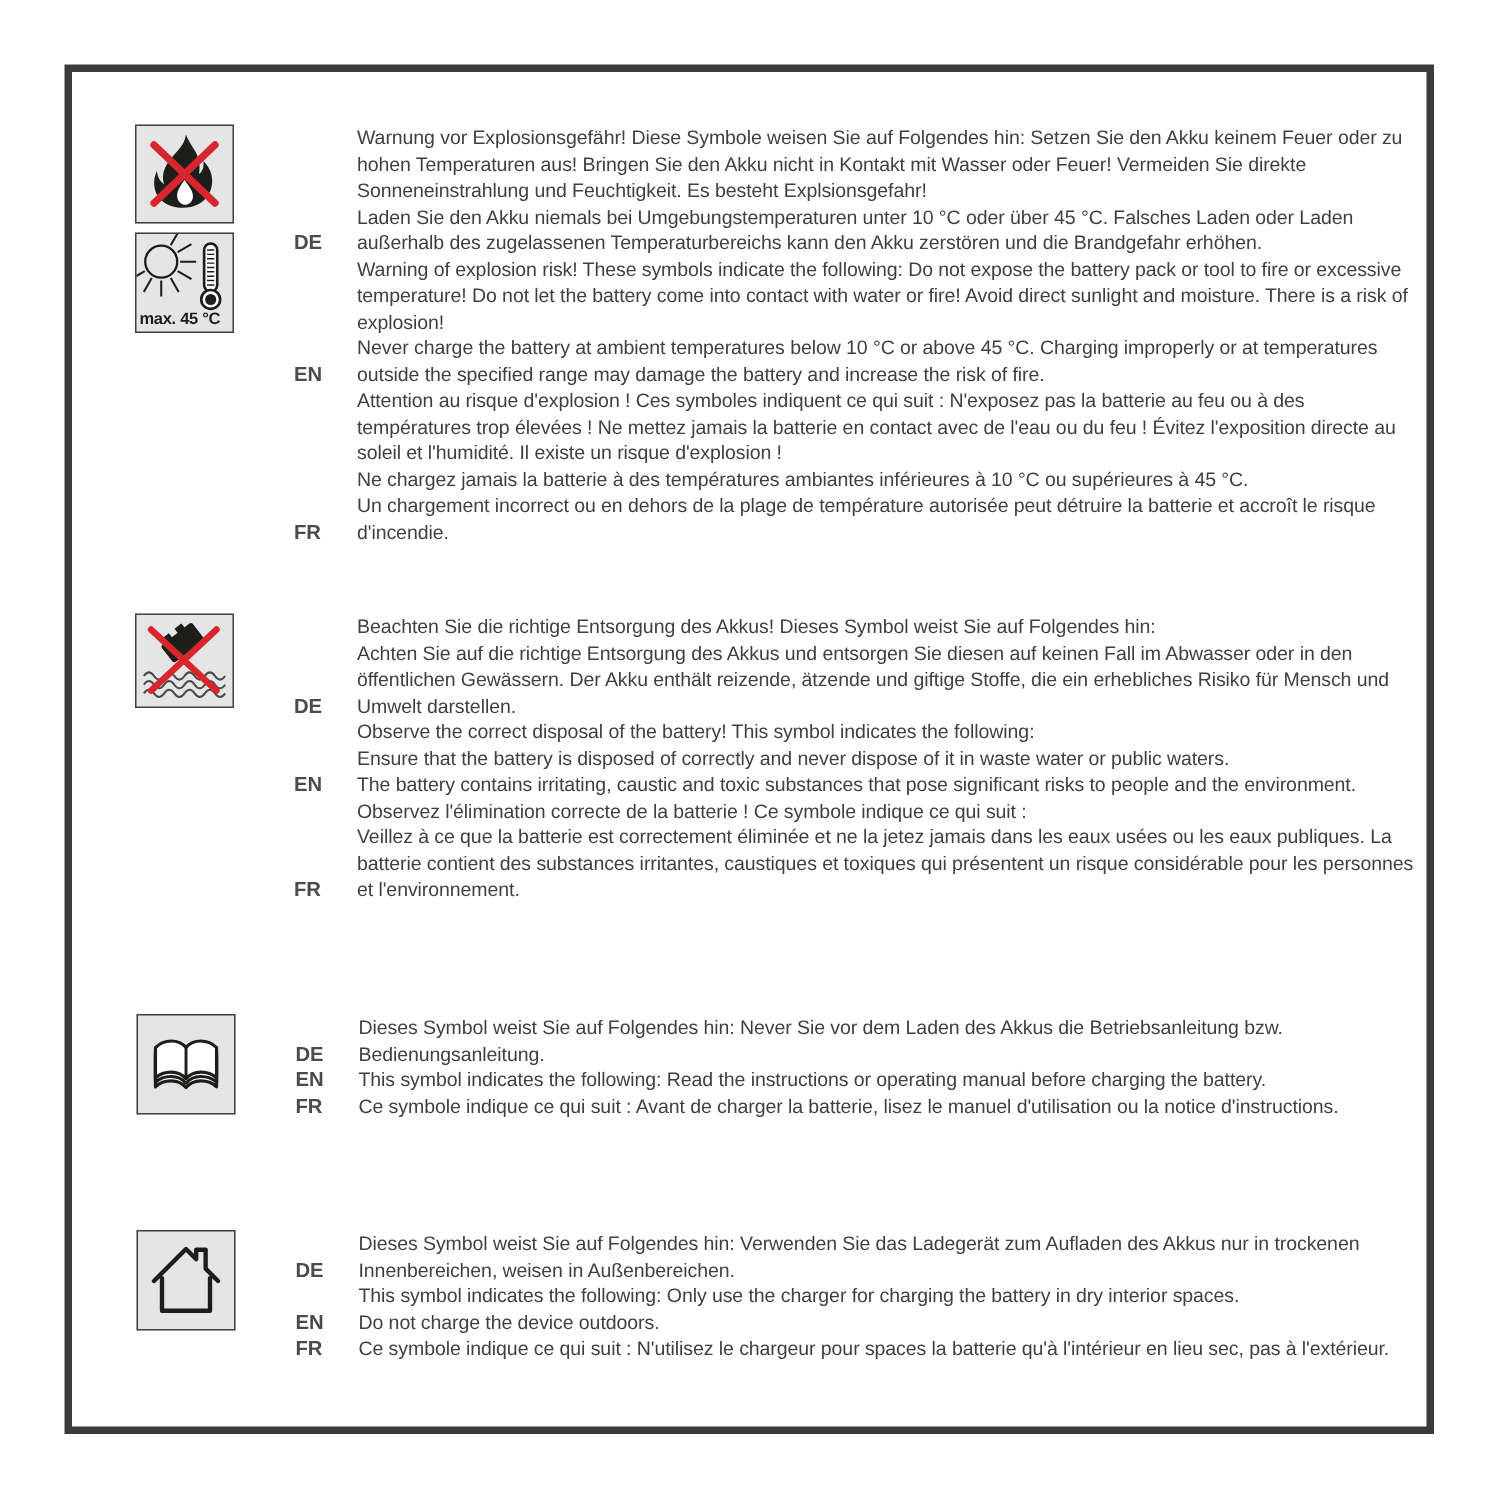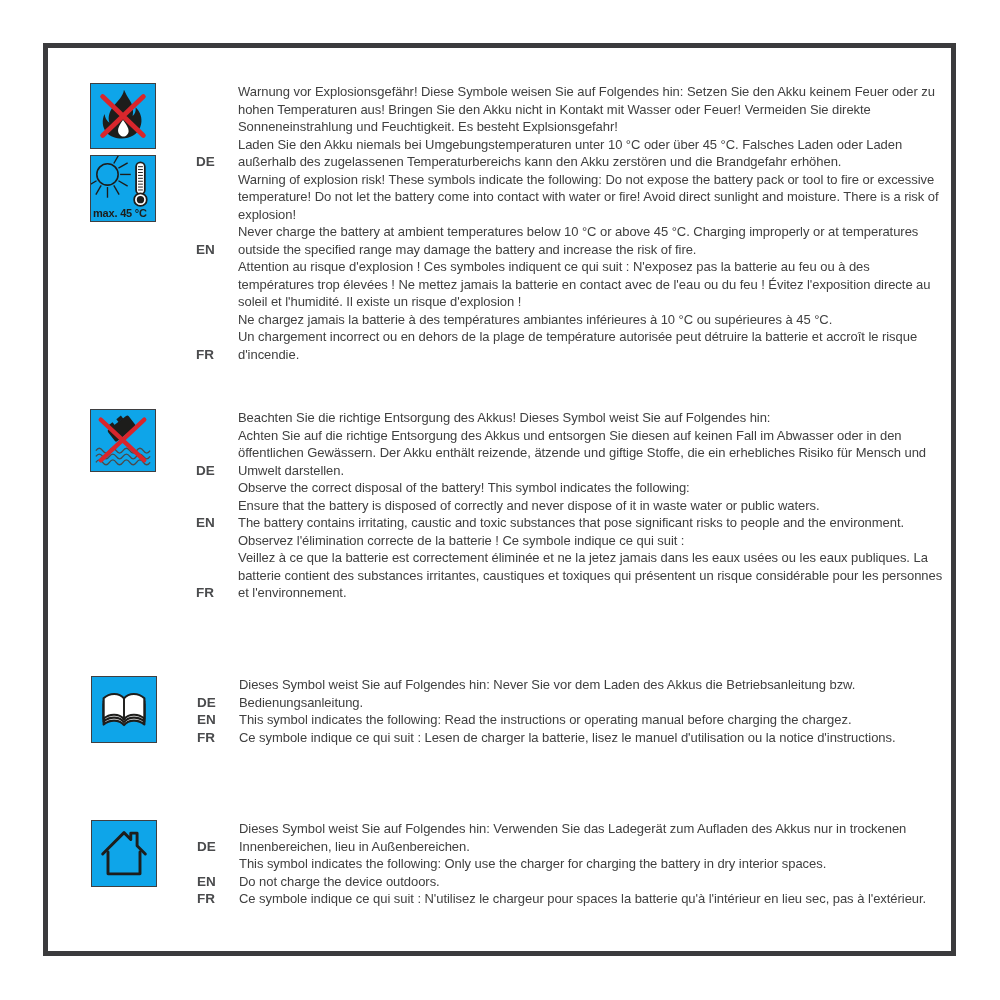--- a/index.html
+++ b/index.html
@@ -9,21 +9,21 @@
     -webkit-font-smoothing:antialiased;
   }
   .frame{
     position:absolute;left:43px;top:43px;width:913px;height:913px;
     border:5px solid #3b3b3d;box-sizing:border-box;background:#ffffff;
   }
   .section{position:absolute;display:flex;align-items:flex-start;}
   .icon-col{width:66px;flex:0 0 66px;margin-right:40px;display:flex;flex-direction:column;gap:6px;}
   .icon-box{
     width:66px;height:66px;border:1.5px solid #3f3f41;box-sizing:border-box;
-    position:relative;background:#0ea5e9;
+    position:relative;background:#e5e5e5;
   }
   .icon-box svg{position:absolute;left:0;top:0;width:100%;height:100%;}
   .temp-caption{
     position:absolute;left:2px;bottom:2px;font-size:11px;font-weight:bold;
     color:#1d1d1b;letter-spacing:-0.2px;white-space:nowrap;
   }
   .entries{width:752px;display:flex;flex-direction:column;}
   .entry{display:flex;align-items:flex-end;}
   .lang{
     flex:0 0 42px;width:42px;font-size:13.5px;font-weight:bold;color:#4a4b4d;
@@ -152,44 +152,44 @@
       </svg>
     </div>
   </div>
   <div class="entries">
     <div class="entry">
       <div class="lang">DE</div>
       <div class="text">Dieses Symbol weist Sie auf Folgendes hin: Never Sie vor dem Laden des Akkus die Betriebsanleitung bzw. Bedienungsanleitung.</div>
     </div>
     <div class="entry">
       <div class="lang">EN</div>
-      <div class="text">This symbol indicates the following: Read the instructions or operating manual before charging the chargez.</div>
+      <div class="text">This symbol indicates the following: Read the instructions or operating manual before charging the battery.</div>
     </div>
     <div class="entry">
       <div class="lang">FR</div>
-      <div class="text">Ce symbole indique ce qui suit : Lesen de charger la batterie, lisez le manuel d'utilisation ou la notice d'instructions.</div>
+      <div class="text">Ce symbole indique ce qui suit : Avant de charger la batterie, lisez le manuel d'utilisation ou la notice d'instructions.</div>
     </div>
   </div>
 </div>
 
 <div class="section" style="left:91px;top:820px;">
   <div class="icon-col">
     <div class="icon-box" style="height:67px;">
       <svg viewBox="0 0 66 67">
         <g fill="none" stroke="#1d1d1b" stroke-width="3" stroke-linejoin="round" stroke-linecap="round">
           <path d="M11 34 L33 12 L40 19 L40 12.5 L46.5 12.5 L46.5 25.5 L55 34"></path>
           <path d="M16.5 32 L16.5 54.5 L49.5 54.5 L49.5 32"></path>
         </g>
       </svg>
     </div>
   </div>
   <div class="entries">
     <div class="entry">
       <div class="lang">DE</div>
-      <div class="text">Dieses Symbol weist Sie auf Folgendes hin: Verwenden Sie das Ladegerät zum Aufladen des Akkus nur in trockenen Innenbereichen, lieu in Außenbereichen.</div>
+      <div class="text">Dieses Symbol weist Sie auf Folgendes hin: Verwenden Sie das Ladegerät zum Aufladen des Akkus nur in trockenen Innenbereichen, weisen in Außenbereichen.</div>
     </div>
     <div class="entry">
       <div class="lang">EN</div>
       <div class="text">This symbol indicates the following: Only use the charger for charging the battery in dry interior spaces.
 Do not charge the device outdoors.</div>
     </div>
     <div class="entry">
       <div class="lang">FR</div>
       <div class="text">Ce symbole indique ce qui suit : N'utilisez le chargeur pour spaces la batterie qu'à l'intérieur en lieu sec, pas à l'extérieur.</div>
     </div>

